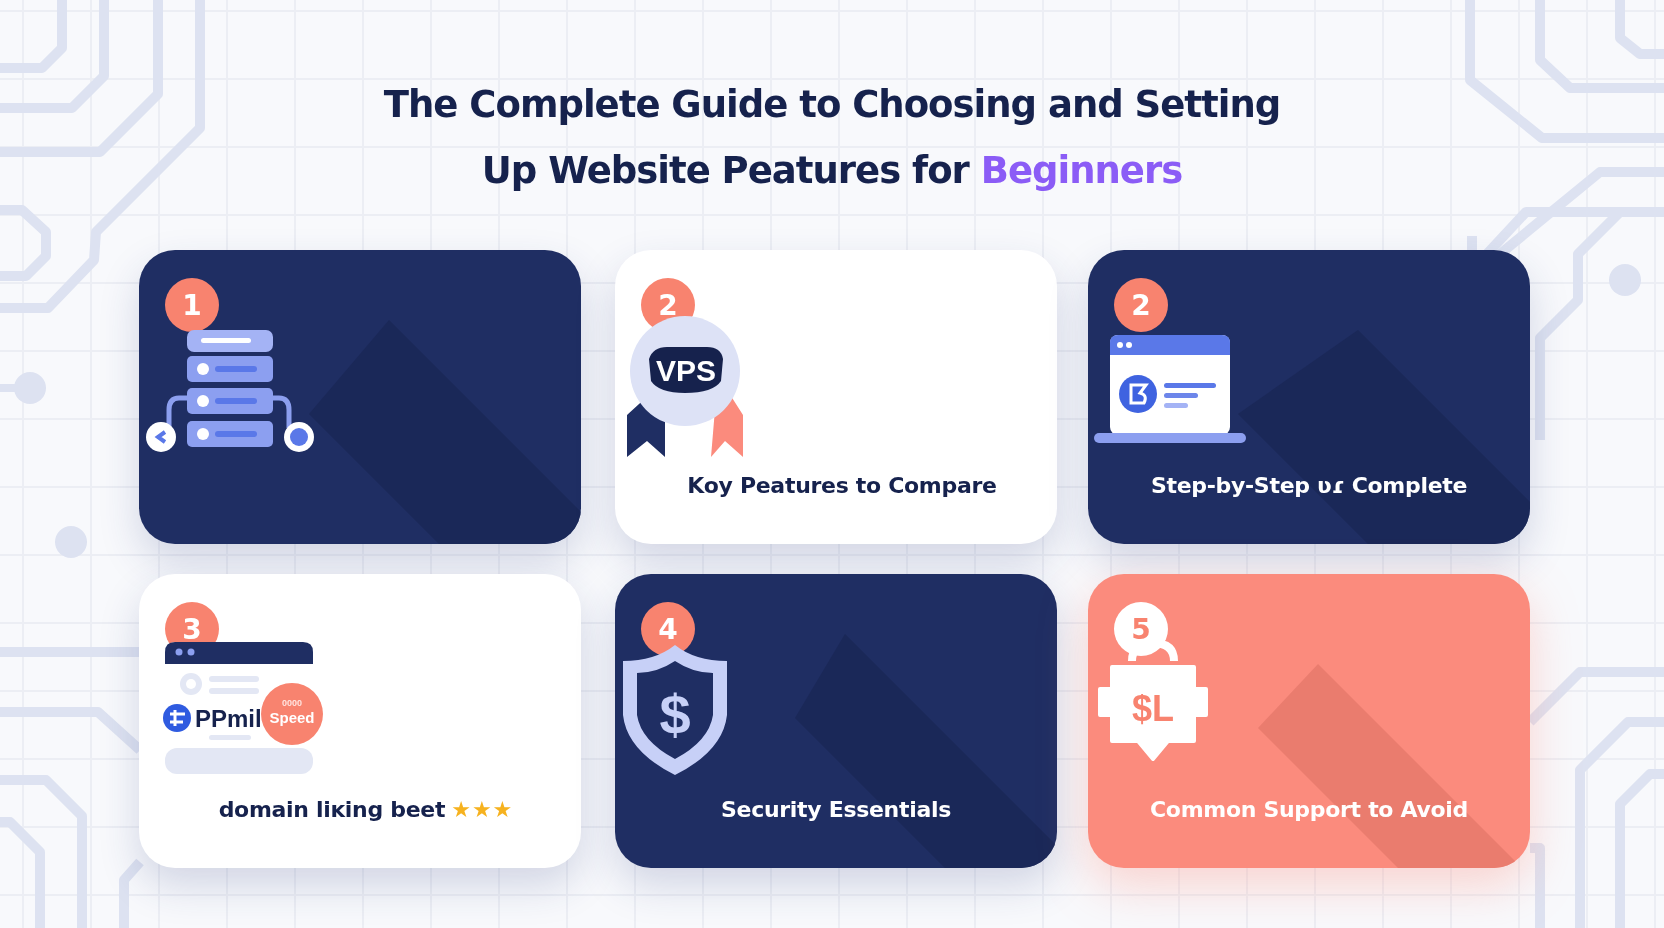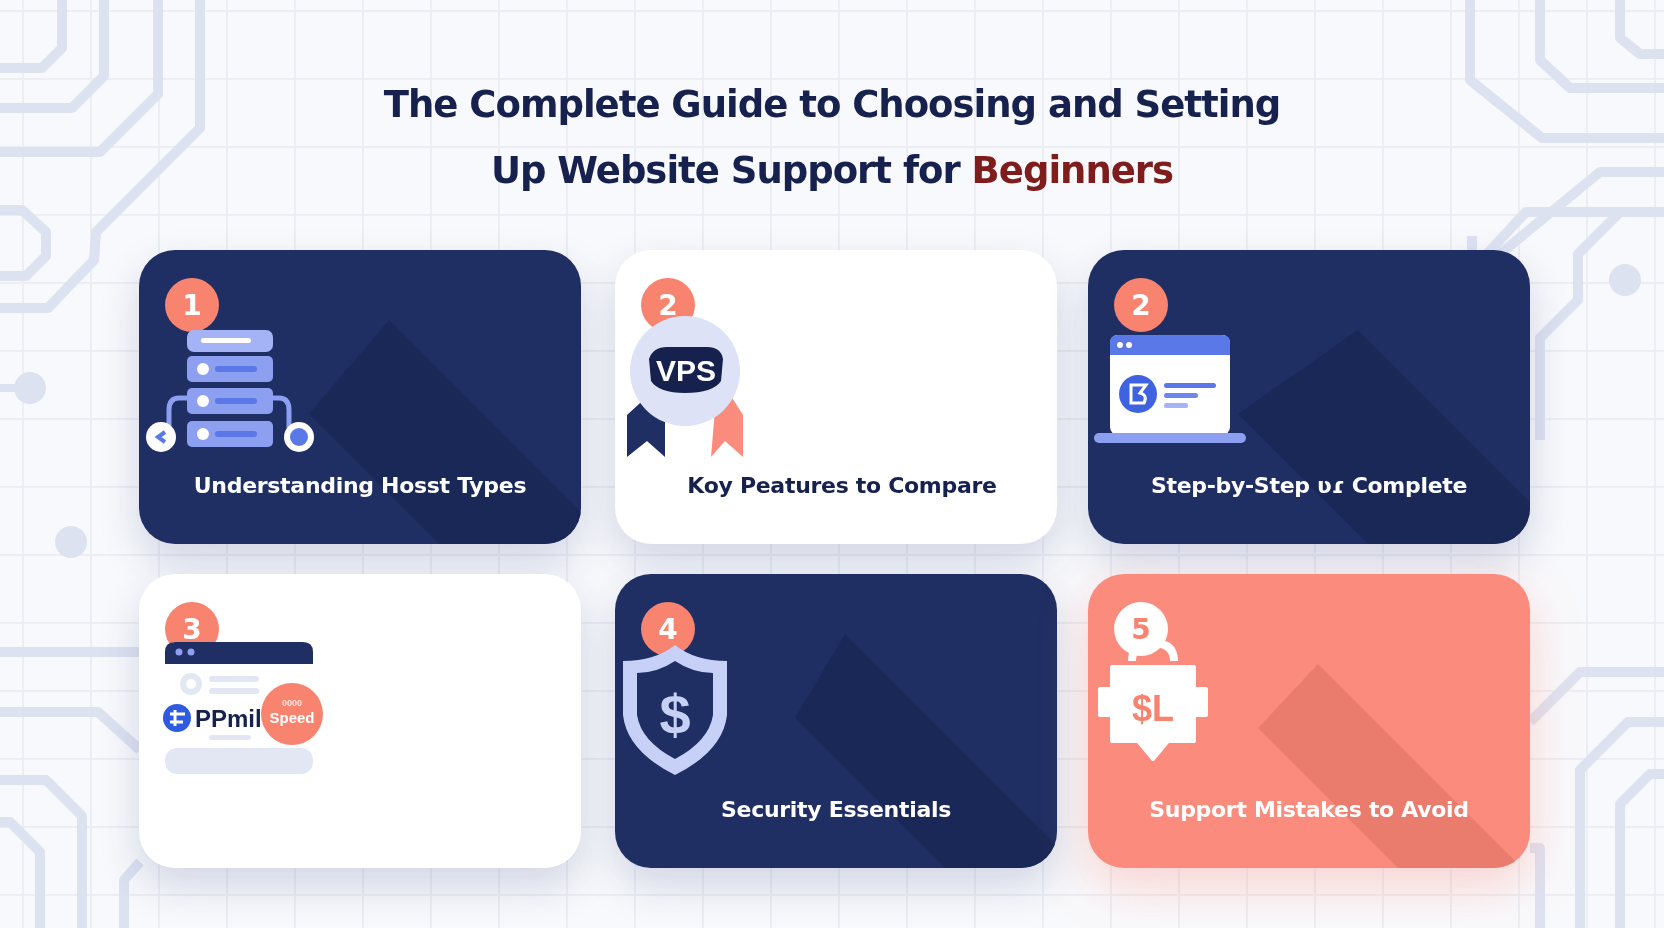--- a/index.html
+++ b/index.html
@@ -20,21 +20,21 @@
   .circuit { position: absolute; inset: 0; }
   .title {
     position: absolute; left: 0; right: 0; top: 72px;
     text-align: center;
     color: #16224d;
     font-weight: 800;
     font-size: 37px;
     line-height: 66px;
     letter-spacing: -1px;
   }
-  .title .accent { color: #7f1d1d; }
+  .title .accent { color: #8b5cf6; }
   .card {
     position: absolute;
     width: 442px; height: 294px;
     border-radius: 36px;
     overflow: hidden;
     box-shadow: 0 18px 40px rgba(40, 55, 120, 0.18);
   }
   .card.navy { background: #1f2e63; }
   .card.white { background: #ffffff; }
   .card.coral { background: #fb8b7d; box-shadow: 0 18px 48px rgba(251,139,125,0.35); }
@@ -98,21 +98,21 @@
   <g fill="#dde2f1">
     <circle cx="30" cy="388" r="16"></circle>
     <path d="M0 384 L20 384 L20 392 L0 392 Z"></path>
     <circle cx="71" cy="542" r="16"></circle>
     <circle cx="1625" cy="280" r="16"></circle>
   </g>
 </svg>
 
 <h1 class="title">
   <div>The Complete Guide to Choosing and Setting</div>
-  <div><span>Up Website Support for </span><span class="accent">Beginners</span></div>
+  <div><span>Up Website Peatures for </span><span class="accent">Beginners</span></div>
 </h1>
 
 <div class="card navy" style="left:139px; top:250px;">
   <svg class="shadow-beam" viewBox="0 0 442 294">
       <path d="M250 70 L442 262 L442 294 L300 294 L170 164 Z" fill="#1a2756" opacity="0.85"></path>
     </svg>
   <div class="badge">1</div>
   <div class="icon-wrap">
     <svg width="180" height="140" viewBox="0 0 180 140">
       <path d="M60 78 L40 78 Q30 78 30 90 L30 108" stroke="#8c9ff0" stroke-width="5" fill="none"></path>
@@ -127,21 +127,20 @@
         <rect x="76" y="78" width="42" height="6" rx="3" fill="#5a78e8"></rect>
       <rect x="48" y="101" width="86" height="26" rx="5" fill="#8c9ff0"></rect>
       <circle cx="64" cy="114" r="6" fill="#fff"></circle>
         <rect x="76" y="111" width="42" height="6" rx="3" fill="#5a78e8"></rect>
       <circle cx="22" cy="117" r="15" fill="#fff"></circle>
         <path d="M26 112 L19 117 L26 122" stroke="#5a78e8" stroke-width="4" fill="none"></path>
       <circle cx="160" cy="117" r="15" fill="#fff"></circle>
         <circle cx="160" cy="117" r="9" fill="#5a78e8"></circle>
     </svg>
   </div>
-  <div class="label">Understanding Hosst Types</div>
 </div>
 
 <div class="card white" style="left:615px; top:250px;">
   <div class="badge">2</div>
   <div class="icon-wrap">
     <svg width="140" height="150" viewBox="0 0 140 150">
       <path d="M12 100 L36 78 L50 94 L50 142 L32 126 L12 142 Z" fill="#1f2e63"></path>
       <path d="M100 94 L114 78 L128 100 L128 142 L110 126 L96 142 Z" fill="#fb8b7d"></path>
       <circle cx="70" cy="56" r="55" fill="#dde2f6"></circle>
       <path d="M34 44 Q38 32 52 32 L92 32 Q106 32 108 44 L106 66 Q98 78 70 78 Q44 78 36 66 Z" fill="#16224d"></path>
@@ -188,20 +187,21 @@
       <rect x="70" y="58" width="50" height="6" rx="3" fill="#e3e7f4"></rect>
       <rect x="70" y="105" width="42" height="5" rx="2.5" fill="#e3e7f4"></rect>
       <circle cx="38" cy="88" r="14" fill="#2f5be0"></circle>
       <path d="M31 84 L46 84 M31 92 L44 92 M36 80 L36 96" stroke="#fff" stroke-width="3"></path>
       <text x="56" y="97" font-family="Liberation Sans, sans-serif" font-weight="700" font-size="24" fill="#16224d">PPmil</text>
       <circle cx="153" cy="84" r="31" fill="#f8836f"></circle>
       <text x="153" y="76" text-anchor="middle" font-family="Liberation Sans, sans-serif" font-weight="700" font-size="9" fill="#ffe3de">0000</text>
       <text x="153" y="93" text-anchor="middle" font-family="Liberation Sans, sans-serif" font-weight="700" font-size="15" fill="#fff">Speed</text>
     </svg>
   </div>
+  <div class="label"><span>domain liĸing beet</span><span class="stars">★★★</span></div>
 </div>
 
 <div class="card navy" style="left:615px; top:574px;">
   <svg class="shadow-beam" viewBox="0 0 442 294">
       <path d="M230 60 L442 272 L442 294 L330 294 L180 144 Z" fill="#1a2756" opacity="0.85"></path>
     </svg>
   <div class="badge">4</div>
   <div class="icon-wrap" style="top:60px; height:150px;">
     <svg width="120" height="140" viewBox="0 0 120 140">
       <path d="M60 6 Q80 22 112 22 L112 76 Q108 112 60 136 Q12 112 8 76 L8 22 Q40 22 60 6 Z" fill="#c7d0f7"></path>
@@ -217,14 +217,14 @@
       <path d="M230 90 L442 302 L442 294 L310 294 L170 154 Z" fill="#e87a6d" opacity="0.9"></path>
     </svg>
   <div class="badge inverse">5</div>
   <div class="icon-wrap" style="top:56px; height:150px;">
     <svg width="130" height="140" viewBox="0 0 130 140">
       <path d="M44 26 Q44 8 65 8 Q86 8 86 26" stroke="#fff" stroke-width="8" fill="none"></path>
       <path d="M24 32 L106 32 L106 54 L118 54 L118 80 L106 80 L106 106 L80 106 L65 124 L50 106 L24 106 L24 80 L12 80 L12 54 L24 54 Z" fill="#fff" stroke="#fff" stroke-width="4" stroke-linejoin="round"></path>
       <text x="65" y="86" text-anchor="middle" font-family="Liberation Sans, sans-serif" font-weight="700" font-size="36" fill="#f8836f">$L</text>
     </svg>
   </div>
-  <div class="label">Support Mistakes to Avoid</div>
+  <div class="label">Common Support to Avoid</div>
 </div>
 
 </body></html>

